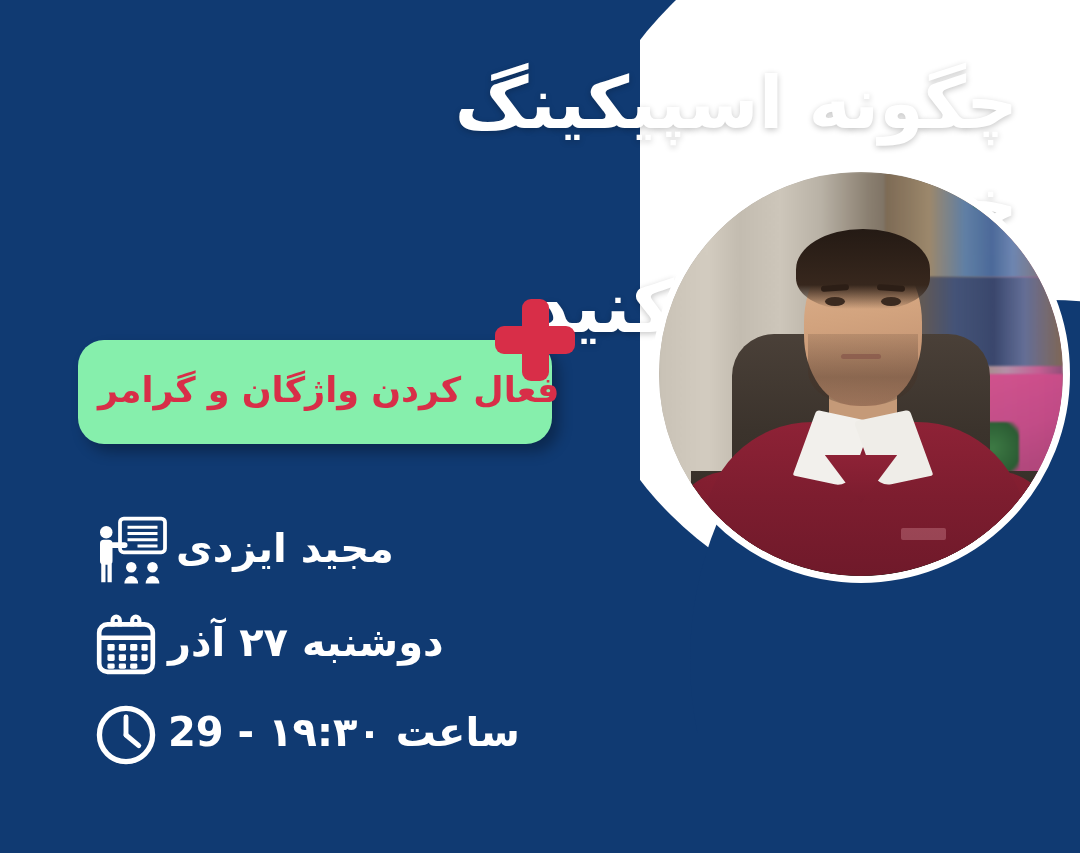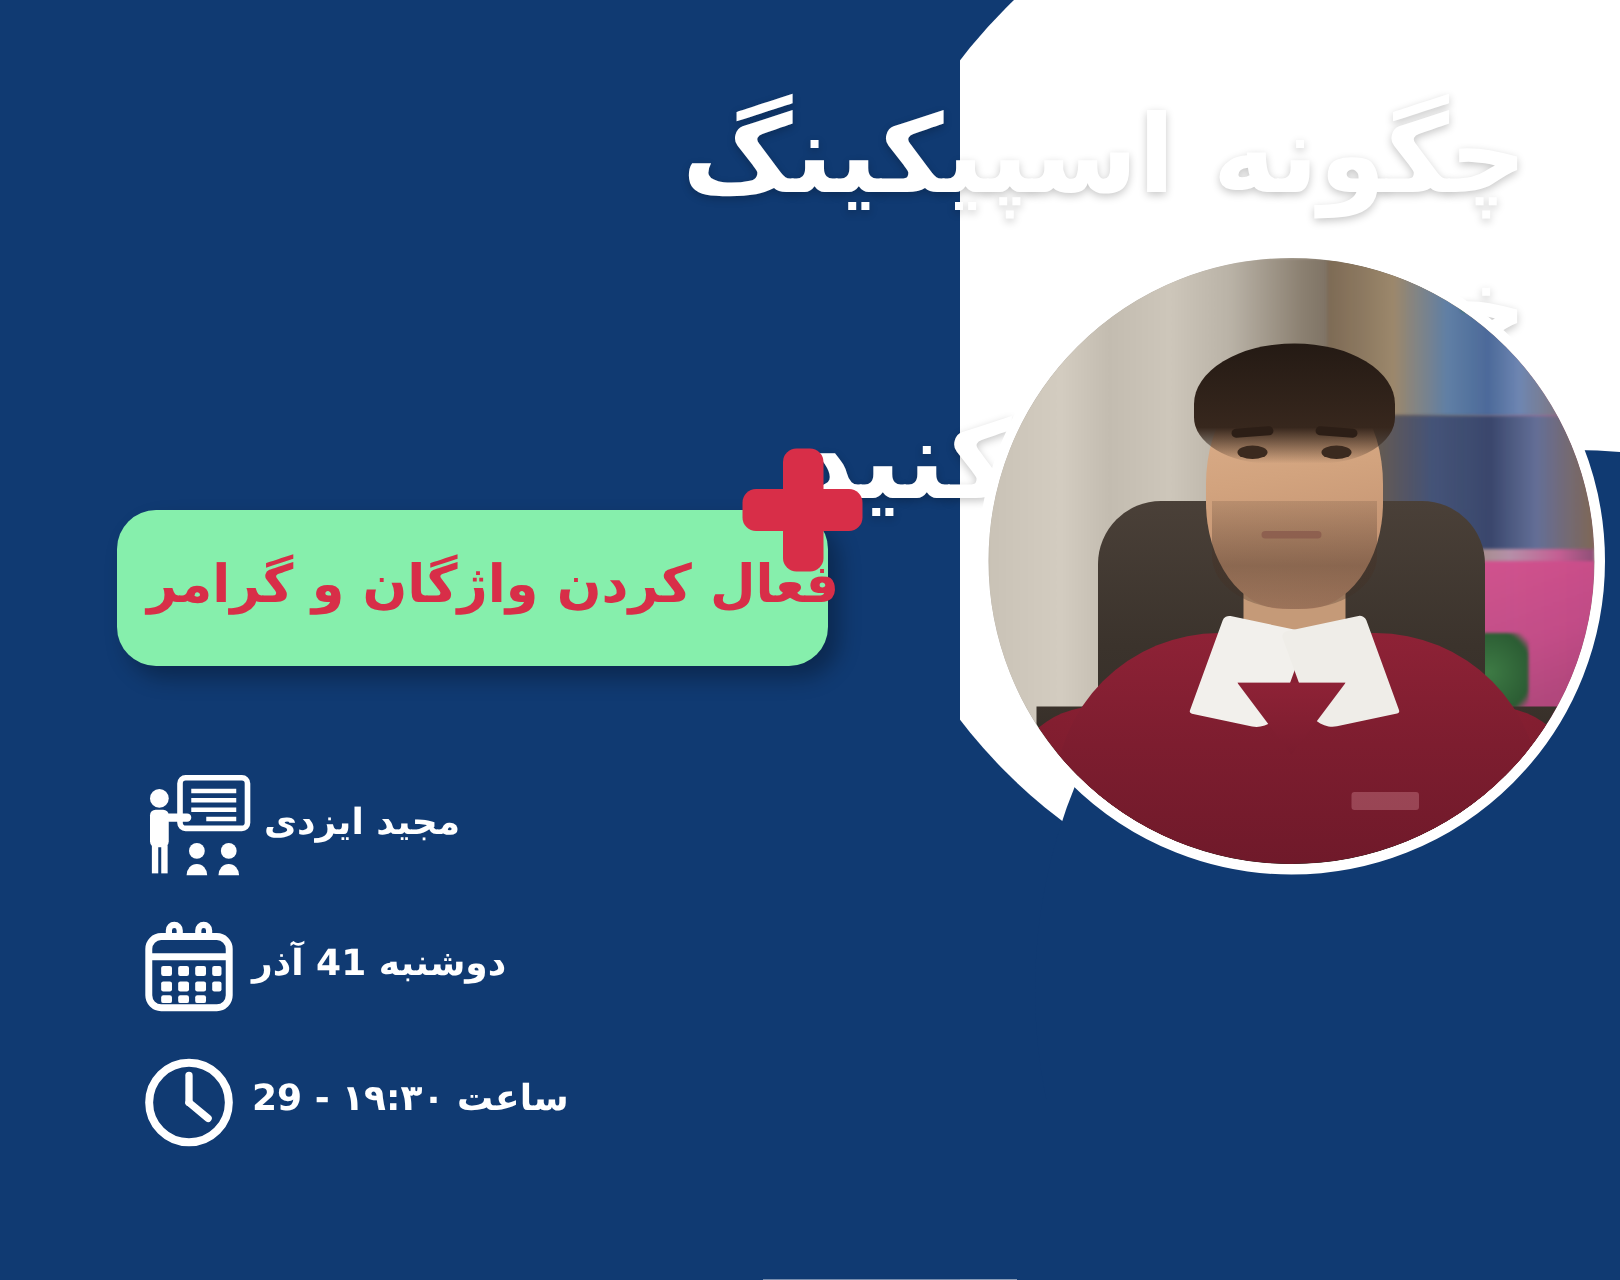--- a/index.html
+++ b/index.html
@@ -128,21 +128,21 @@
   }
   .info-row {
     display: flex;
     flex-direction: row-reverse;
     align-items: center;
     justify-content: flex-start;
     margin-bottom: 6px;
   }
   .info-row .txt {
     color: #ffffff;
-    font-size: 24px;
+    font-size: 40px;
     font-weight: bold;
     white-space: nowrap;
     line-height: 1;
     padding-bottom: 6px;
   }
   .info-row .ico {
     width: 84px;
     height: 84px;
     flex: 0 0 84px;
     display: flex;
@@ -358,21 +358,21 @@
             <rect x="14" y="41" width="7" height="6.5" rx="1.4"></rect>
             <rect x="25" y="41" width="7" height="6.5" rx="1.4"></rect>
             <rect x="36" y="41" width="7" height="6.5" rx="1.4"></rect>
             <rect x="47" y="41" width="6" height="6.5" rx="1.4"></rect>
             <rect x="14" y="50" width="7" height="5" rx="1.4"></rect>
             <rect x="25" y="50" width="7" height="5" rx="1.4"></rect>
             <rect x="36" y="50" width="7" height="5" rx="1.4"></rect>
           </g>
         </svg>
       </span>
-      <span class="txt">دوشنبه 41 آذر</span>
+      <span class="txt">دوشنبه ۲۷ آذر</span>
     </div>
 
     <div class="info-row r3">
       <span class="ico">
         <svg viewBox="0 0 64 64" width="68" height="68" aria-hidden="true">
           <circle cx="32" cy="32" r="25" fill="none" stroke="#ffffff" stroke-width="5"></circle>
           <line x1="32" y1="32" x2="32" y2="15" stroke="#ffffff" stroke-width="4.6" stroke-linecap="round"></line>
           <line x1="32" y1="32" x2="44" y2="42" stroke="#ffffff" stroke-width="4.6" stroke-linecap="round"></line>
         </svg>
       </span>

